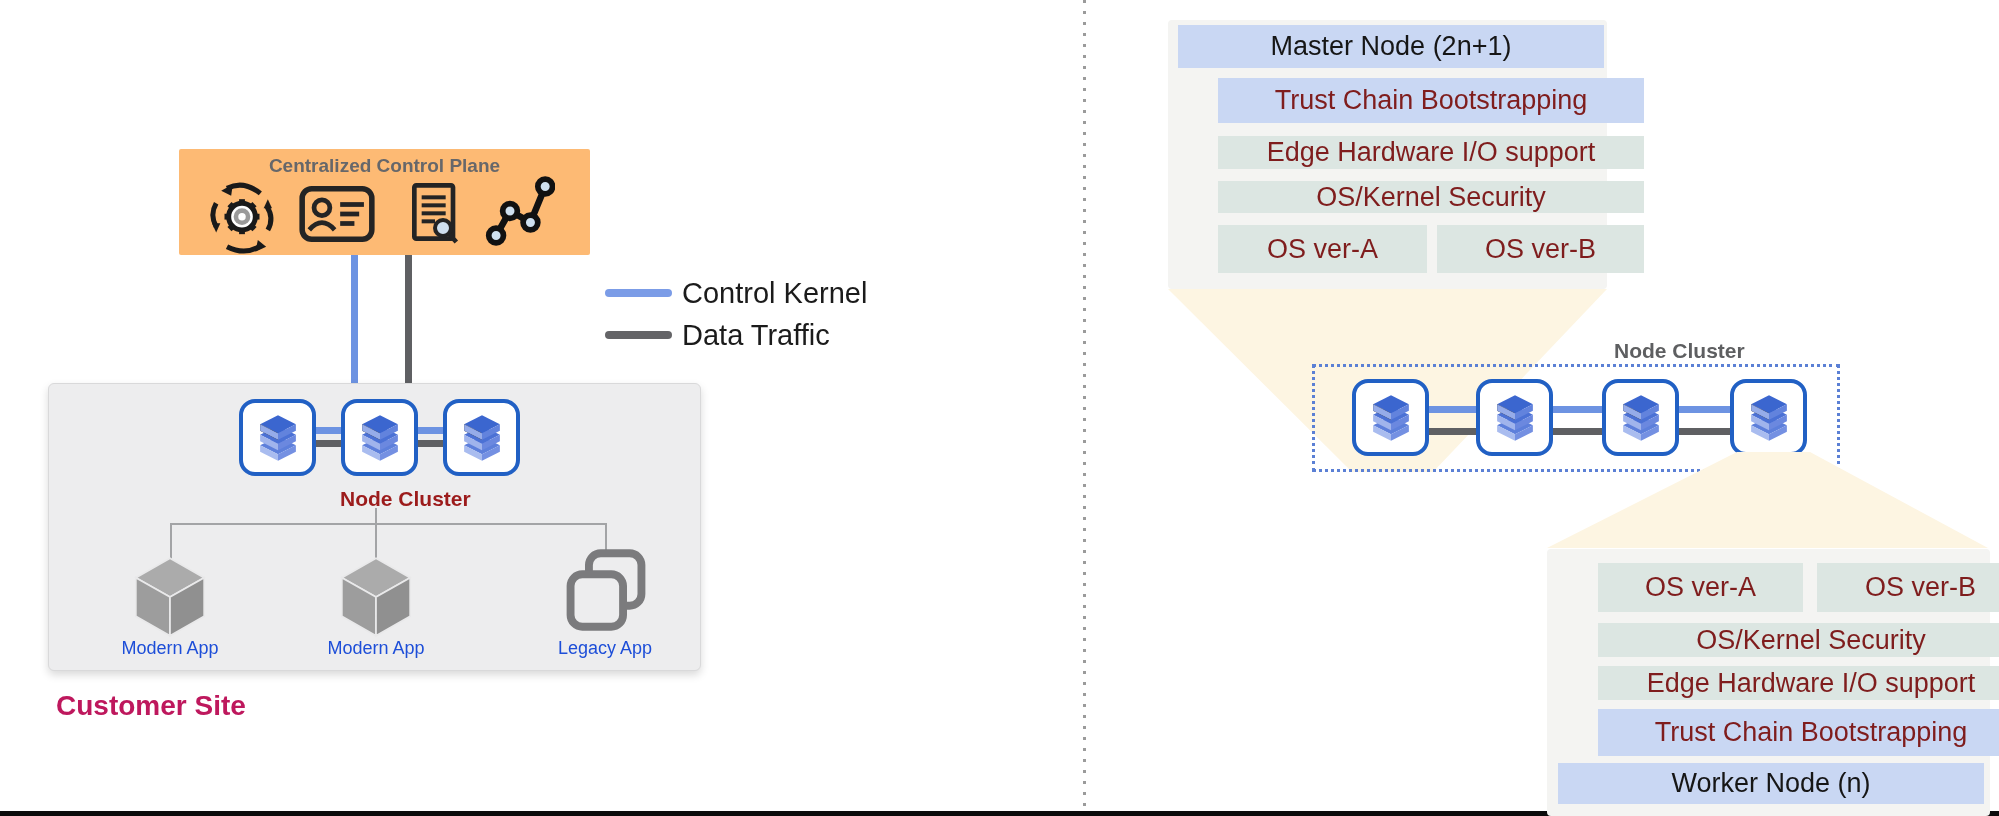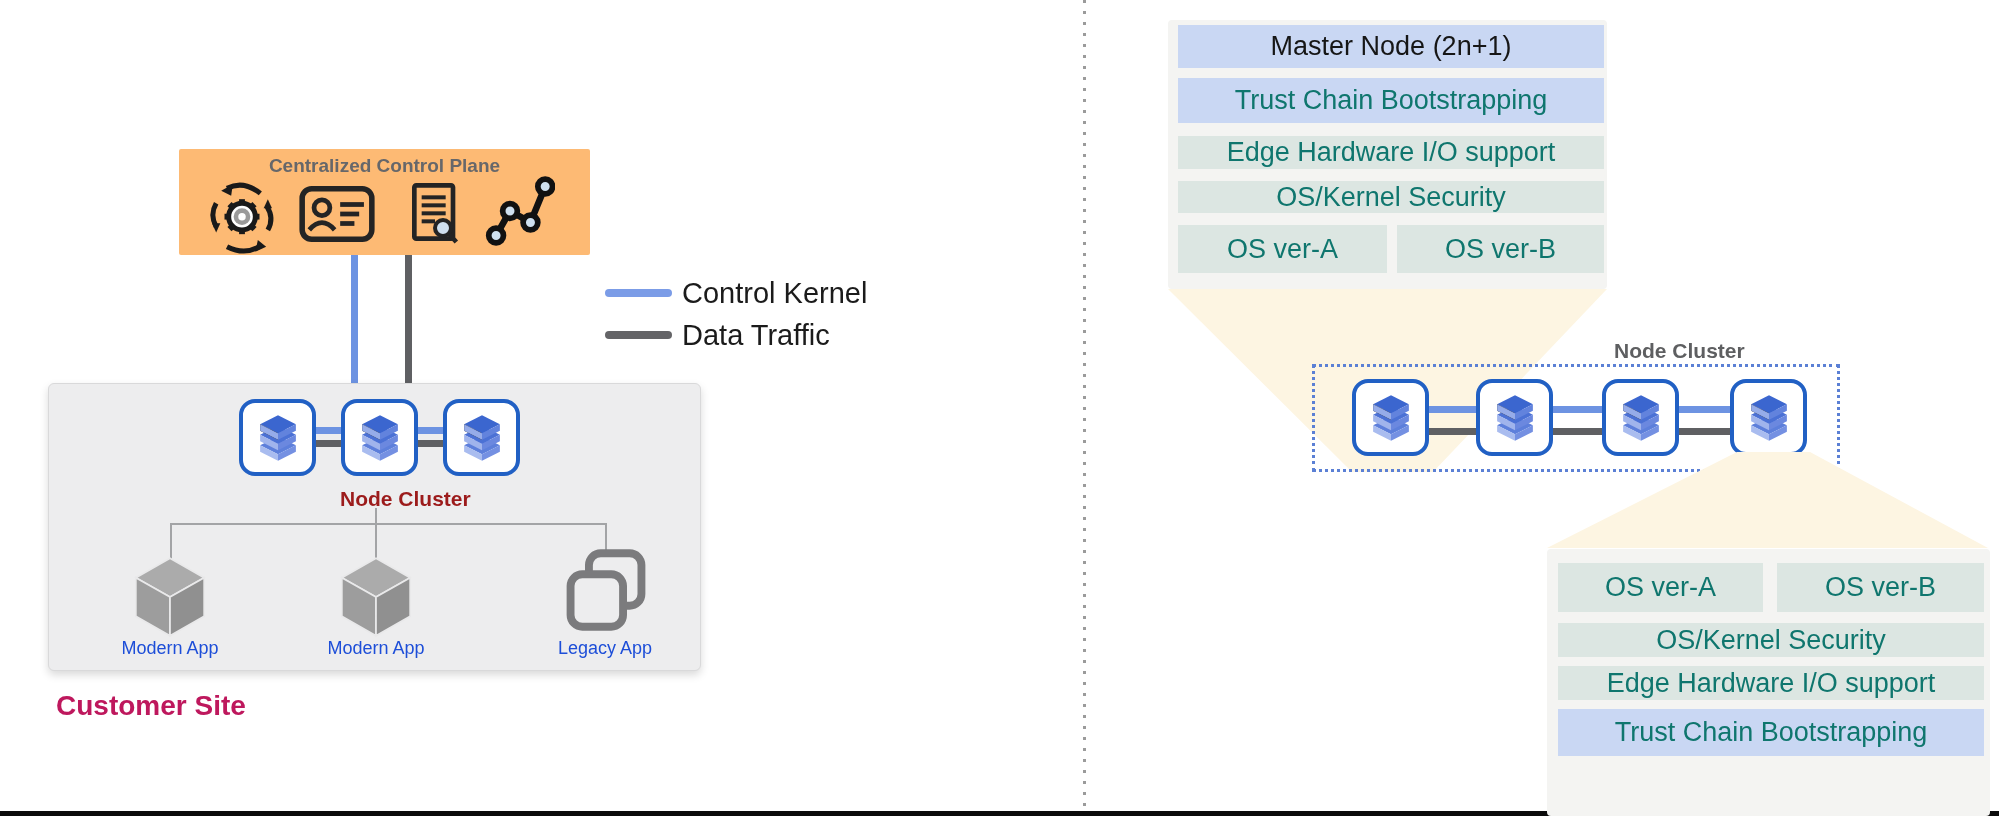--- a/index.html
+++ b/index.html
@@ -42,21 +42,21 @@
            background:repeating-linear-gradient(to bottom,#9b9b9b 0 3px,transparent 3px 11px);}
   .bottom-bar{left:0;top:811px;width:1999px;height:5px;background:#0b0b0b;}
 
   
   .stack-box{background:#f4f4f2;border-radius:4px;}
   .row{position:absolute;display:flex;align-items:center;justify-content:center;
        font-size:27px;white-space:nowrap;}
   .row.blue{background:#c9d7f3;}
   .row.green{background:#dce6e2;}
   .row.dark-text{color:#161616;}
-  .row.gray-text{color:#0f766e;}
+  .row.gray-text{color:#7f1d1d;margin-left:40px;}
 
   .funnel{pointer-events:none;}
   .dotted-box{left:1312px;top:364px;width:528px;height:108px;border:3px dotted #5b80d5;box-sizing:border-box;}
 </style>
 </head>
 <body>
 
 <svg width="0" height="0" style="position:absolute">
   <defs>
     <g id="stack-sym">
@@ -247,15 +247,16 @@
   <svg class="abs funnel" style="left:1547px;top:452px" width="441" height="96">
     <polygon points="190,0 263,0 441,96 0,96" fill="#fdf5e2"></polygon>
   </svg>
 
   <div class="abs stack-box" style="left:1547px;top:549px;width:443px;height:267px">
     <div class="row green gray-text" style="left:11px;top:14px;width:205px;height:49px">OS ver-A</div>
     <div class="row green gray-text" style="left:230px;top:14px;width:207px;height:49px">OS ver-B</div>
     <div class="row green gray-text" style="left:11px;top:74px;width:426px;height:34px">OS/Kernel Security</div>
     <div class="row green gray-text" style="left:11px;top:117px;width:426px;height:34px">Edge Hardware I/O support</div>
     <div class="row blue gray-text" style="left:11px;top:160px;width:426px;height:47px">Trust Chain Bootstrapping</div>
+    <div class="row blue dark-text" style="left:11px;top:214px;width:426px;height:41px">Worker Node (n)</div>
   </div>
 
 </div>
 
 </body></html>

